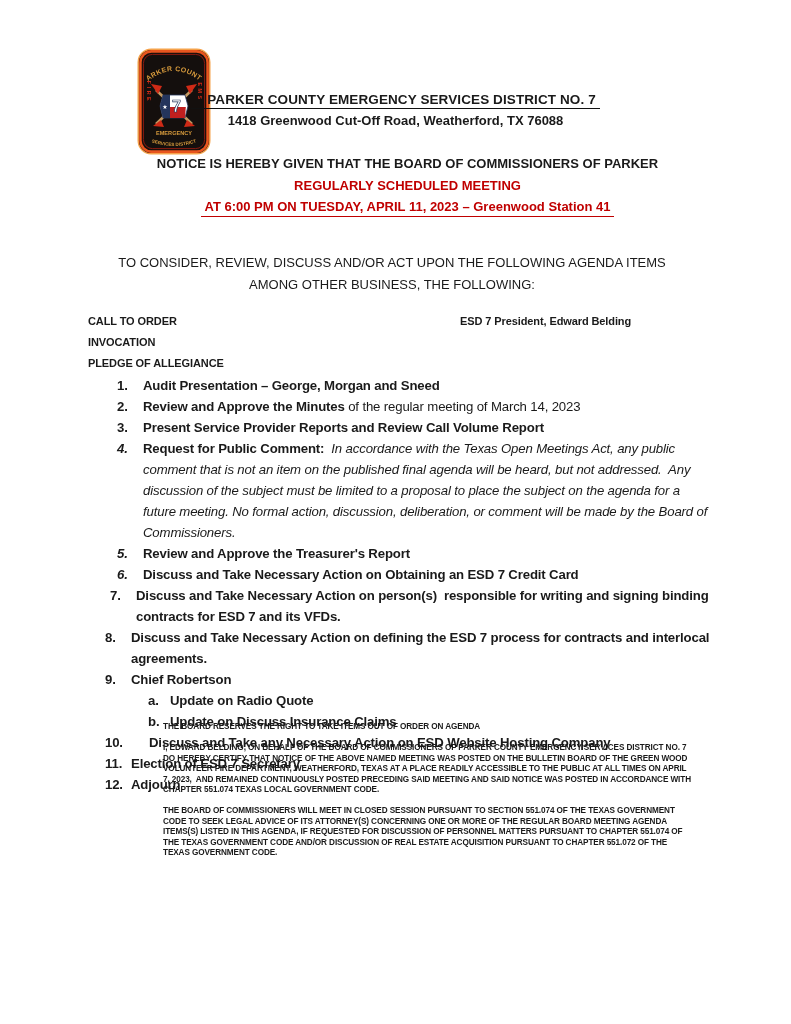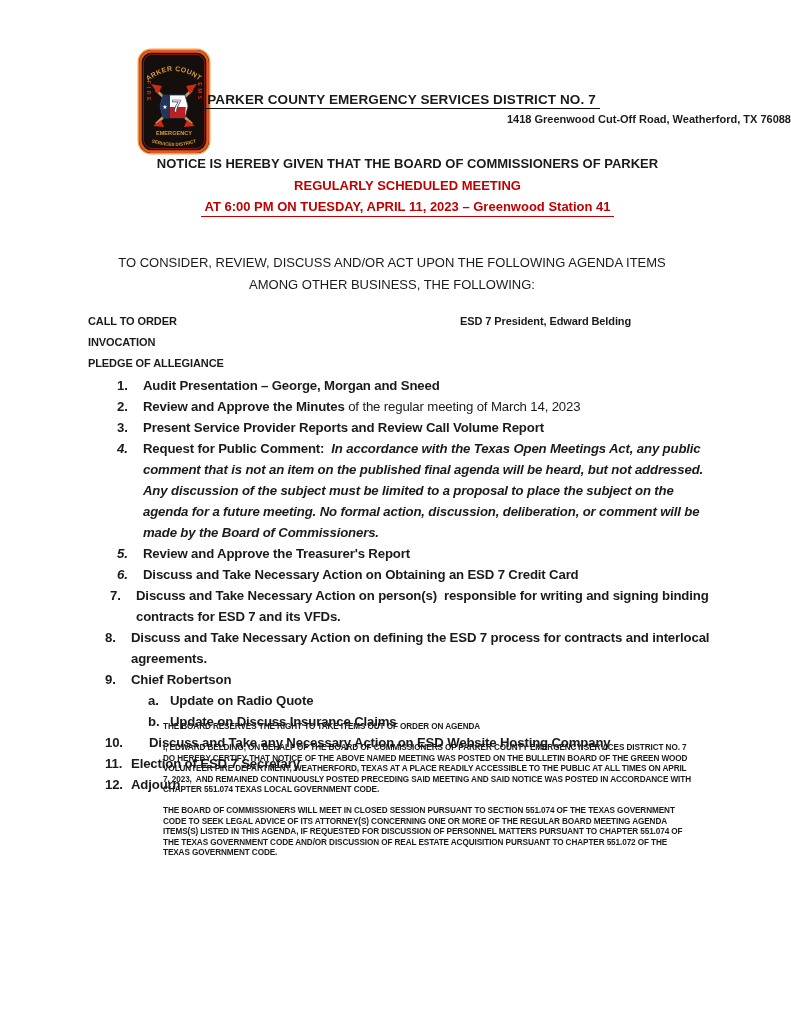--- a/index.html
+++ b/index.html
@@ -12,21 +12,21 @@
 
   
   #logo{left:137px;top:48px;width:74px;height:107px;}
 
   
   #hdr{left:0;top:90px;width:791px;text-align:center;}
   #hdr .title{
     display:inline-block;font-size:13.5px;font-weight:700;letter-spacing:.1px;
     border-bottom:1.6px solid #111;padding:0 4px 1px 16px;
   }
-  #hdr .addr{font-size:11px;font-weight:700;margin-top:4px;text-align:right;}
+  #hdr .addr{font-size:13px;font-weight:700;margin-top:4px;}
 
   
   #notice{left:12px;top:153px;width:791px;text-align:center;font-size:13px;font-weight:700;line-height:21.5px;}
   .red{color:#C00000;}
   #notice .when{display:inline-block;border-bottom:1.6px solid #C00000;padding:0 3px 0 3px;line-height:19px;}
 
   #purpose{left:0;top:252px;width:784px;text-align:center;font-size:13px;font-weight:400;line-height:21.5px;}
 
   
   #preamble{left:88px;top:311px;width:700px;font-size:11px;font-weight:700;line-height:21.2px;letter-spacing:-.1px;}
@@ -35,21 +35,21 @@
 
   #agenda{left:0;top:375px;width:712px;font-size:13.2px;line-height:21px;letter-spacing:-.15px;}
   .a-row{display:flex;padding-left:117px;}
   .a-row.ind-mid{padding-left:110px;}
   .a-row.ind-outer{padding-left:105px;}
   .a-num{flex:0 0 26px;font-weight:700;}
   .a-num.it{font-style:italic;}
   .a-row.gap-wide .a-num{flex:0 0 44px;}
   .a-text{flex:1;white-space:pre-wrap;font-weight:700;}
   .a-text .reg{font-weight:400;}
-  .a-text i{font-weight:700;}
+  .a-text i{font-weight:400;}
   .a-sub{display:flex;padding-left:148px;}
   .a-letter{flex:0 0 22px;font-weight:700;}
   .a-subtext{font-weight:700;white-space:pre-wrap;}
 
   
   #footer{left:163px;top:722px;width:532px;font-size:8.2px;font-weight:700;line-height:10.4px;letter-spacing:-.1px;}
   #footer p{margin:0 0 11px 0;white-space:pre-wrap;}
 
   b,i,span,p,div{cursor:default;}
 </style>

